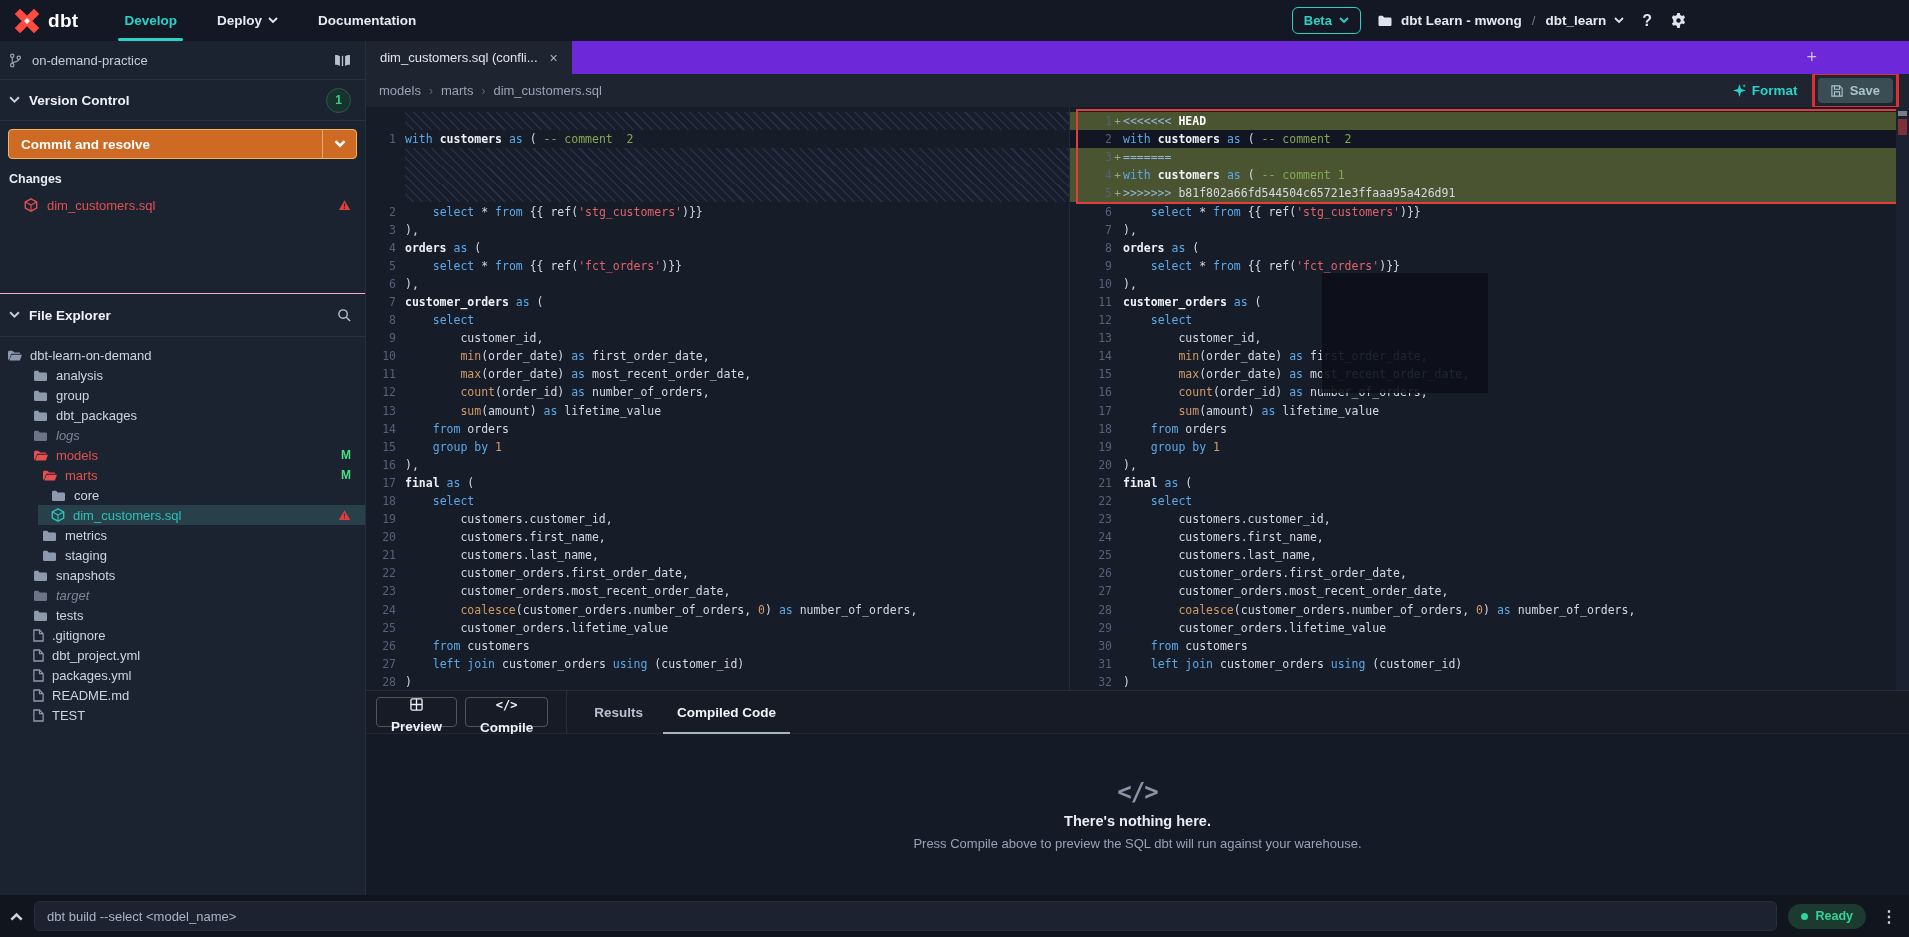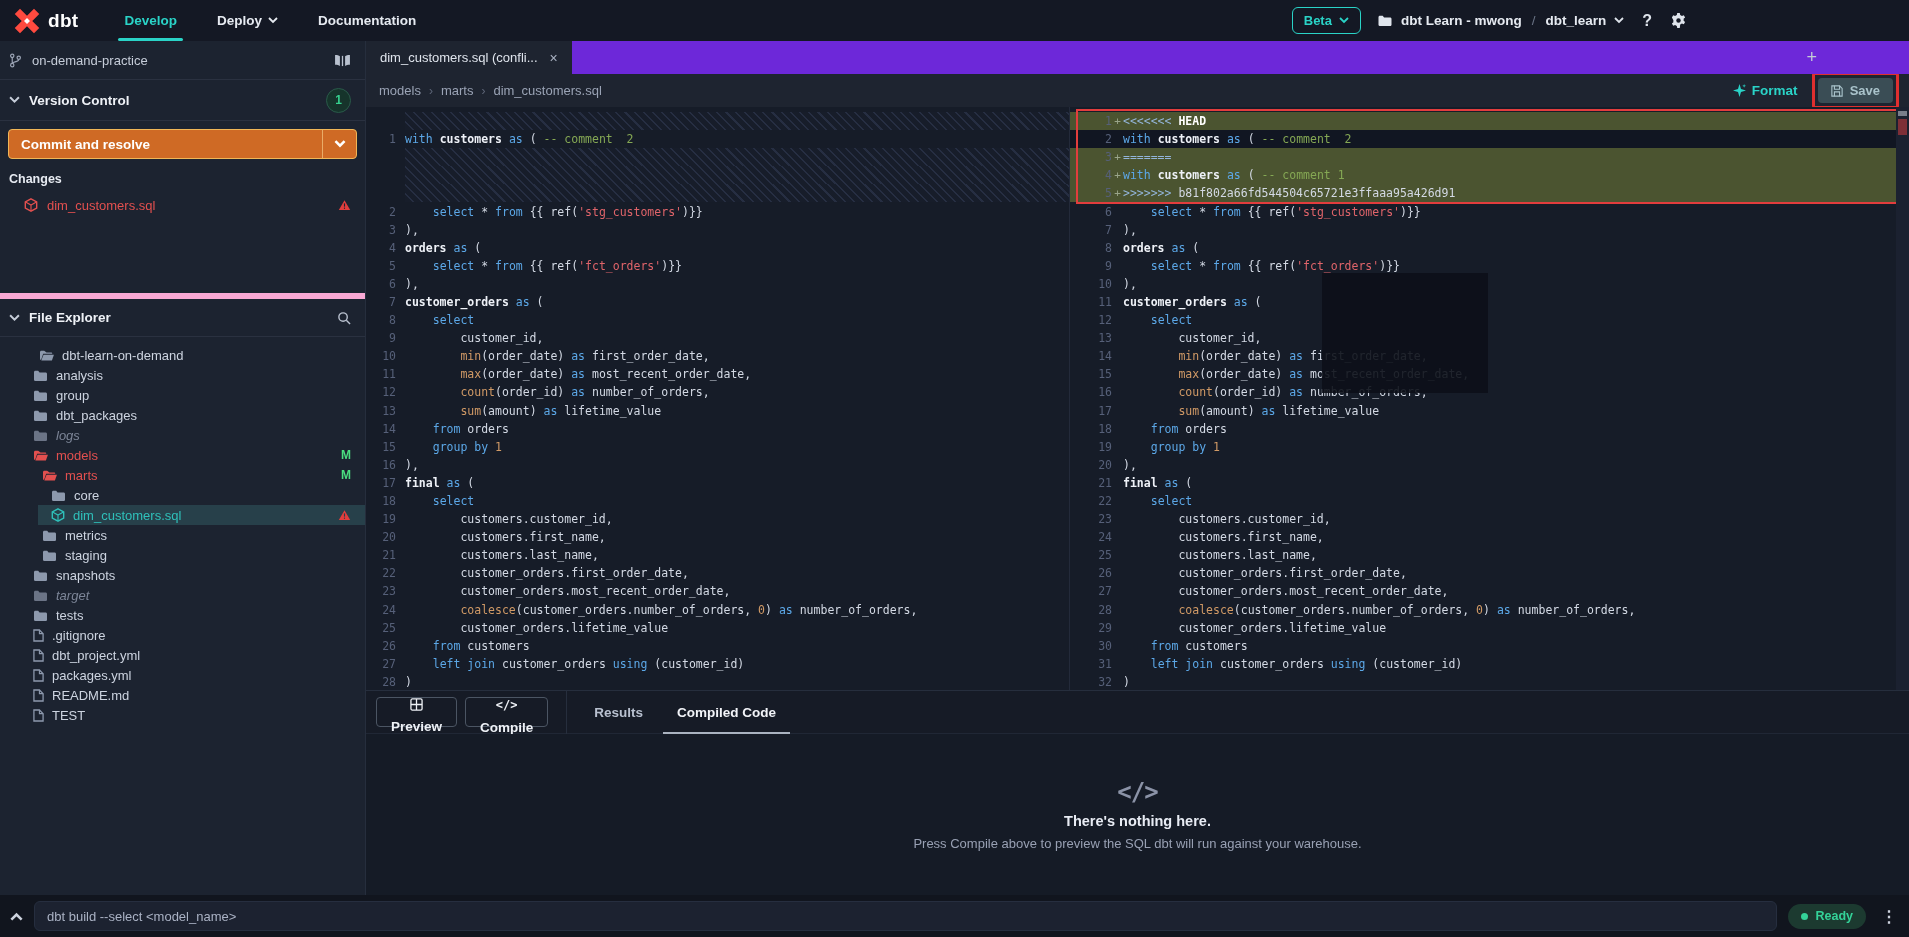--- a/index.html
+++ b/index.html
@@ -44,21 +44,21 @@
     font-size:13.5px; font-weight:bold; }
   .commit-caret { width:34px; display:flex; align-items:center; justify-content:center;
     border-left:1px solid rgba(255,225,160,.55); color:#fff; }
   .changes-label { margin:13px 0 0 9px; color:#e7ebf2; font-size:12.5px; font-weight:bold; }
   .changes-row { margin-top:7px; height:24px; display:flex; align-items:center; gap:9px;
     padding:0 14px 0 24px; cursor:pointer; }
   .changes-row .name { color:#e3504f; font-size:13px; }
   .changes-row .spacer { flex:1; }
   .vc-gap { height:76px; }
   .fe-header { height:44px; display:flex; align-items:center; gap:9px; padding:0 14px 0 9px;
-    border-top:6px solid #f9a8d4; border-bottom:1px solid #2a3140;
+    border-top:1px solid #f9a8d4; border-bottom:1px solid #2a3140;
     color:#eef1f6; font-size:13.5px; font-weight:bold; }
   .fe-header .spacer { flex:1; }
   .tree { padding-top:8px; overflow:hidden; flex:1; }
   .tree-row { height:20px; display:flex; align-items:center; gap:8px; font-size:13px;
     color:#cdd4e0; cursor:pointer; padding-right:14px; }
   .tree-row .lbl { white-space:nowrap; }
   .tree-row.dim .lbl { color:#7d8698; font-style:italic; }
   .tree-row.dim .icon { color:#6b7486; }
   .tree-row.red .lbl, .tree-row.red .icon { color:#e3504f; }
   .tree-row .icon { color:#8d99ad; }
@@ -276,21 +276,21 @@
       <span class="spacer"></span>
       <span class="icon">
         <svg width="14" height="14" viewBox="0 0 15 15" fill="none" stroke="#b9c1cf" stroke-width="1.5">
             <circle cx="6.5" cy="6.5" r="4.5"></circle>
             <path d="m10 10 4 4"></path>
           </svg>
       </span>
     </div>
 
     <div class="tree" id="file-tree">
-        <div class="tree-row" style="padding-left: 39px;">
+        <div class="tree-row" style="padding-left: 7px;">
           <span class="icon">
             <svg width="15" height="13" viewBox="0 0 16 14" fill="currentColor">
               <path d="M1 3.5C1 2.7 1.7 2 2.5 2h3L8 3.8h5c.7 0 1.2.5 1.2 1.2H4.4L2.3 11.4 1 11.5Z"></path>
               <path d="M2.4 12.5 4.8 6.2H16l-2.2 6.3Z"></path>
             </svg>
           </span>
           <span class="lbl">dbt-learn-on-demand</span>
         </div>
         <div class="tree-row" style="padding-left: 33px;">
           <span class="icon">

